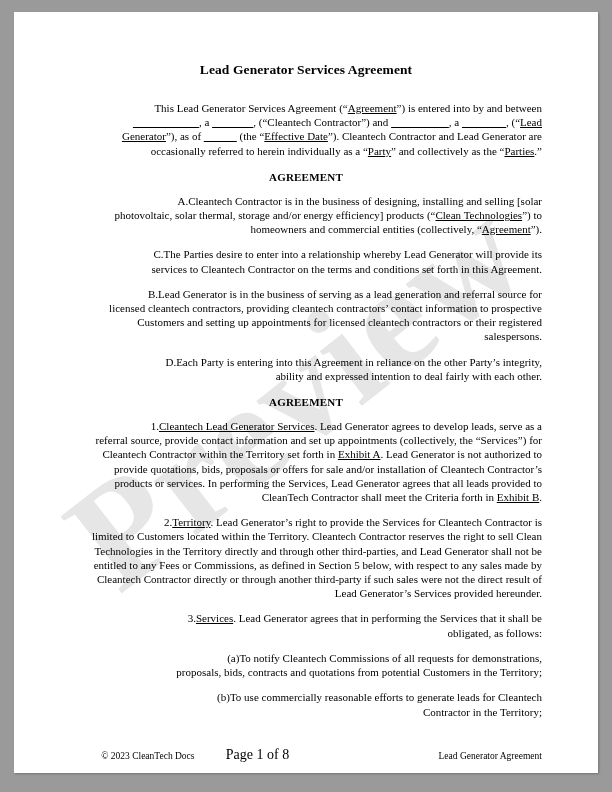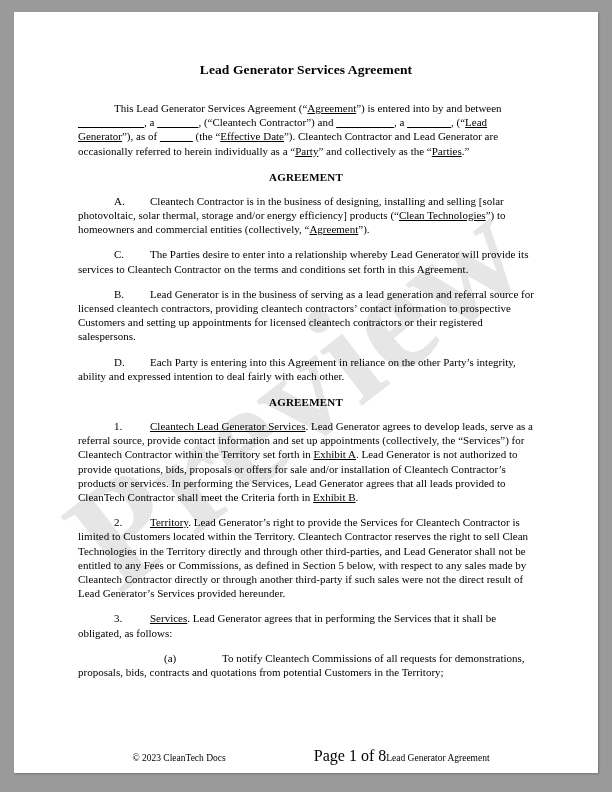--- a/index.html
+++ b/index.html
@@ -74,21 +74,21 @@
     font-size: 11px;
     font-weight: bold;
     margin: 13px 0 11px 0;
     letter-spacing: 0.2px;
   }
 
   p.body {
     font-size: 11px;
     line-height: 14.2px;
     margin: 0 0 11px 8px;
-    text-align: left;
+    text-align: right;
     text-indent: 0;
   }
 
   p.first-line-indent {
     text-indent: 36px;
   }
 
   
   .lbl {
     display: inline-block;
@@ -108,23 +108,23 @@
   #footer {
     position: absolute;
     left: 56px;
     top: 735px;
     width: 472px;
     display: flex;
     align-items: baseline;
     z-index: 2;
     font-size: 9.5px;
   }
-  #footer .f-left  { flex: 0 0 33%; text-align: right; }
-  #footer .f-mid   { flex: 0 0 34%; text-align: right; font-size: 16px;}
-  #footer .f-right { flex: 0 0 33%; }
+  #footer .f-left  { flex: 0 0 33%; text-align: center; }
+  #footer .f-mid   { flex: 0 0 34%; text-align: left; font-size: 14px;}
+  #footer .f-right { flex: 0 0 33%; text-align: right; }
 </style>
 </head>
 <body>
 
 <div id="page-sheet">
 
   <div id="watermark">
     <div id="watermark-text">Preview</div>
   </div>
 
@@ -148,20 +148,21 @@
 
 
     <p class="body"><span class="lbl">1.</span><span class="u">Cleantech Lead Generator Services</span><span>.  Lead Generator agrees to develop leads, serve as a referral source, provide contact information and set up appointments (collectively, the “Services”) for Cleantech Contractor within the Territory set forth in </span><span class="u">Exhibit A</span><span>.  Lead Generator is not authorized to provide quotations, bids, proposals or offers for sale and/or installation of Cleantech Contractor’s products or services.  In performing the Services, Lead Generator agrees that all leads provided to CleanTech Contractor shall meet the Criteria forth in </span><span class="u">Exhibit B</span><span>.</span></p>
 
     <p class="body"><span class="lbl">2.</span><span class="u">Territory</span><span>.  Lead Generator’s right to provide the Services for Cleantech Contractor is limited to Customers located within the Territory.  Cleantech Contractor reserves the right to sell Clean Technologies in the Territory directly and through other third-parties, and Lead Generator shall not be entitled to any Fees or Commissions, as defined in Section 5 below, with respect to any sales made by Cleantech Contractor directly or through another third-party if such sales were not the direct result of Lead Generator’s Services provided hereunder.</span></p>
 
     <p class="body"><span class="lbl">3.</span><span class="u">Services</span><span>.  Lead Generator agrees that in performing the Services that it shall be obligated, as follows:</span></p>
 
     <p class="body"><span class="lbl-sub">(a)</span><span>To notify Cleantech Commissions of all requests for demonstrations, proposals, bids, contracts and quotations from potential Customers in the Territory;</span></p>
 
+    <p class="body"><span class="lbl-sub">(b)</span><span>To use commercially reasonable efforts to generate leads for Cleantech Contractor in the Territory;</span></p>
 
   </div>
 
   <div id="footer">
     <div class="f-left">© 2023 CleanTech Docs</div>
     <div class="f-mid">Page 1 of 8</div>
     <div class="f-right">Lead Generator Agreement</div>
   </div>
 
 </div>

